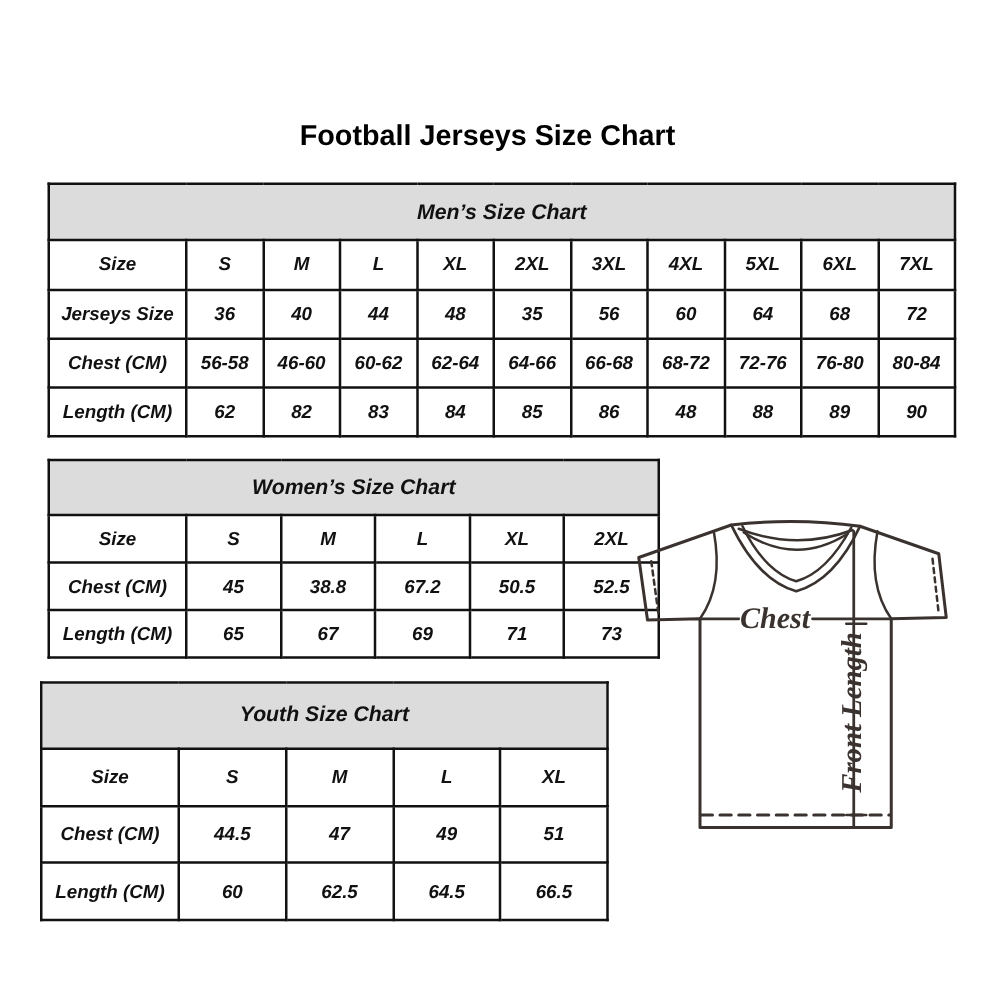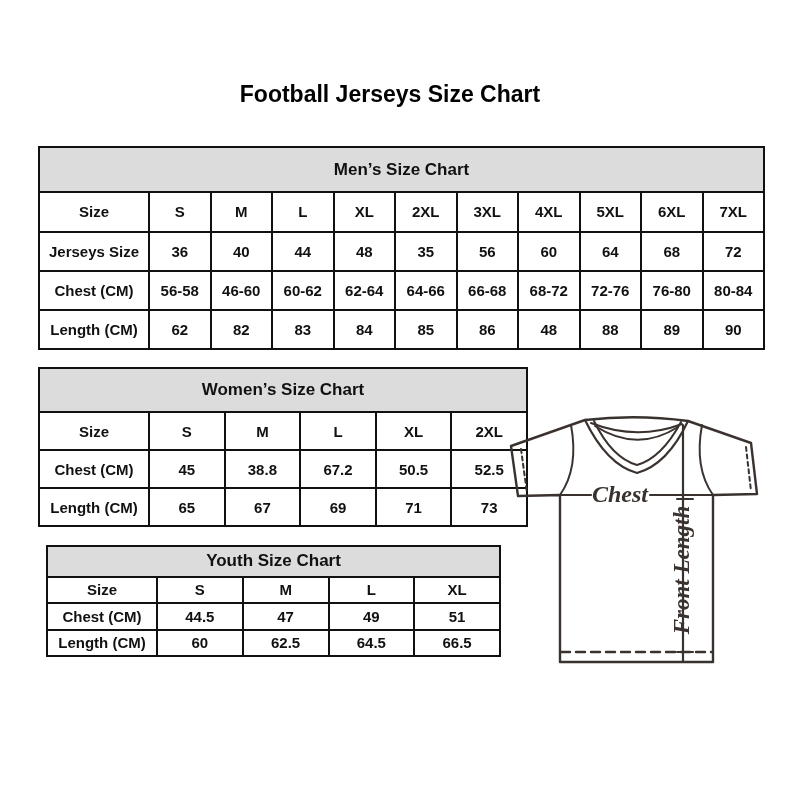--- a/index.html
+++ b/index.html
@@ -7,41 +7,41 @@
     --table-border:#111111;
     --text:#111111;
     --diagram-stroke:#3a322e;
     --background:#ffffff;
   }
   *{box-sizing:border-box;}
   html,body{margin:0;padding:0;background:var(--background);}
   body{width:800px;height:800px;font-family:"Liberation Sans",sans-serif;}
   .page{position:relative;width:800px;height:800px;background:var(--background);overflow:hidden;}
   .title{
-    position:absolute;top:81px;left:0;width:780px;margin:0;
+    position:absolute;top:95px;left:0;width:780px;margin:0;
     text-align:center;font-size:23px;font-weight:bold;color:#000;
   }
   table.size-table{
     position:absolute;border-collapse:collapse;table-layout:fixed;
-    background:var(--background);border:2px solid var(--table-border);
+    background:var(--background);border:2px solid var(--table-border);font-style:italic;
   }
   table.size-table td{
     border:2px solid var(--table-border);
     text-align:center;vertical-align:middle;
     font-weight:bold;font-size:15px;color:var(--text);
     padding:0;overflow:hidden;white-space:nowrap;
   }
   table.size-table td.tbl-title{
     background:var(--table-header-bg);
     font-size:17px;
   }
   col.label-col{width:110px;}
   #table-mens{left:38px;top:146px;width:727px;height:204px;}
   #table-womens{left:38px;top:367px;width:490px;height:160px;}
-  #table-youth{left:46px;top:545px;width:455px;height:112px;}
+  #table-youth{left:32px;top:545px;width:455px;height:192px;}
   .jersey{position:absolute;left:503px;top:408px;width:268px;height:258px;}
   .jersey svg{display:block;}
   .jersey text{
     font-family:"Liberation Serif","DejaVu Serif",serif;
     font-style:italic;font-weight:bold;
     fill:var(--diagram-stroke);
   }
 </style>
 </head>
 <body>

